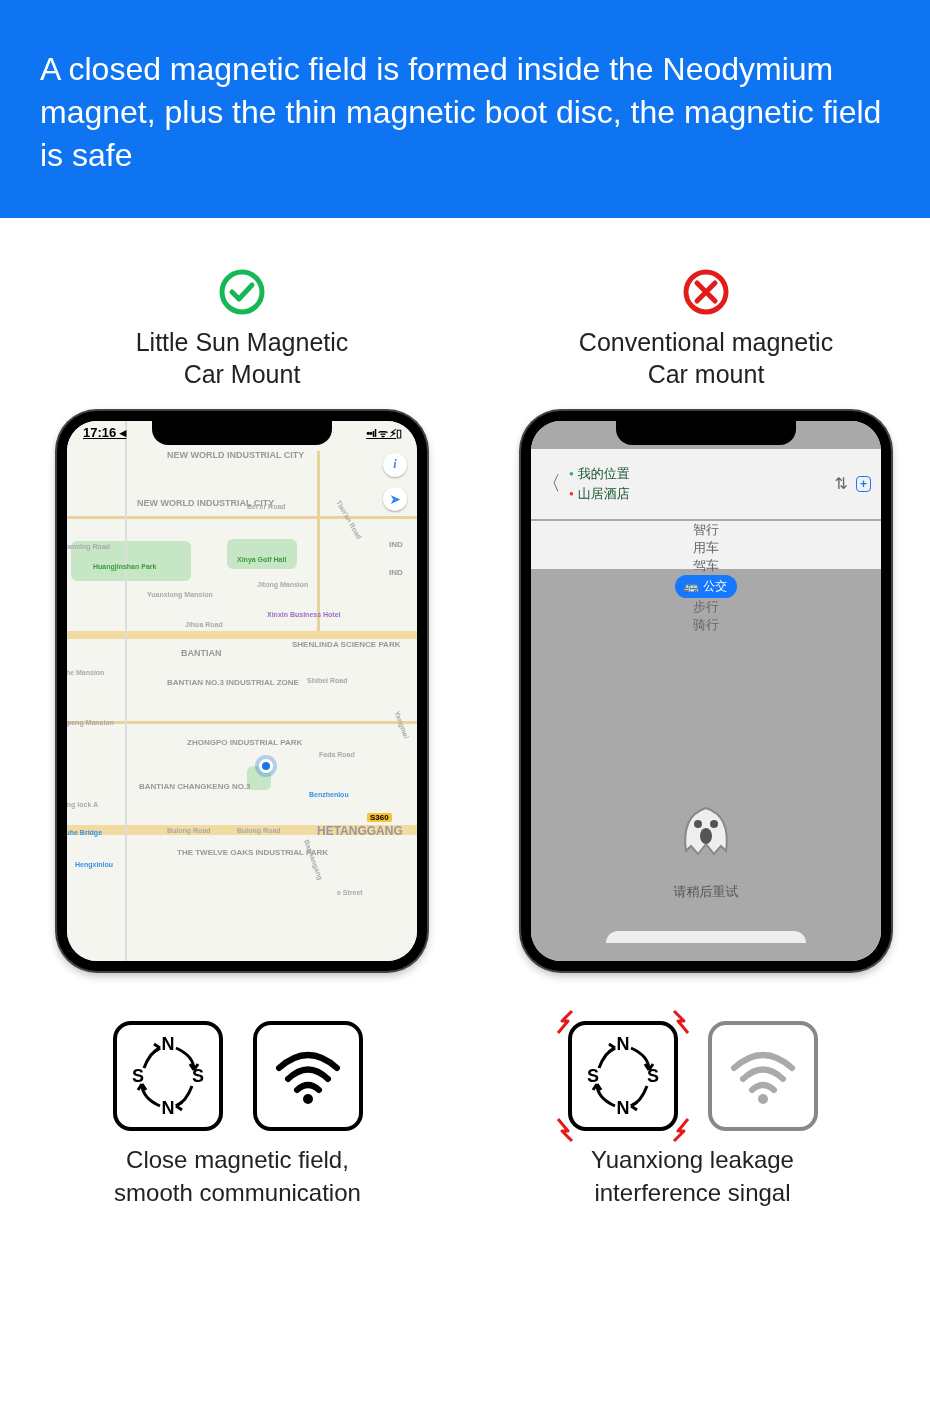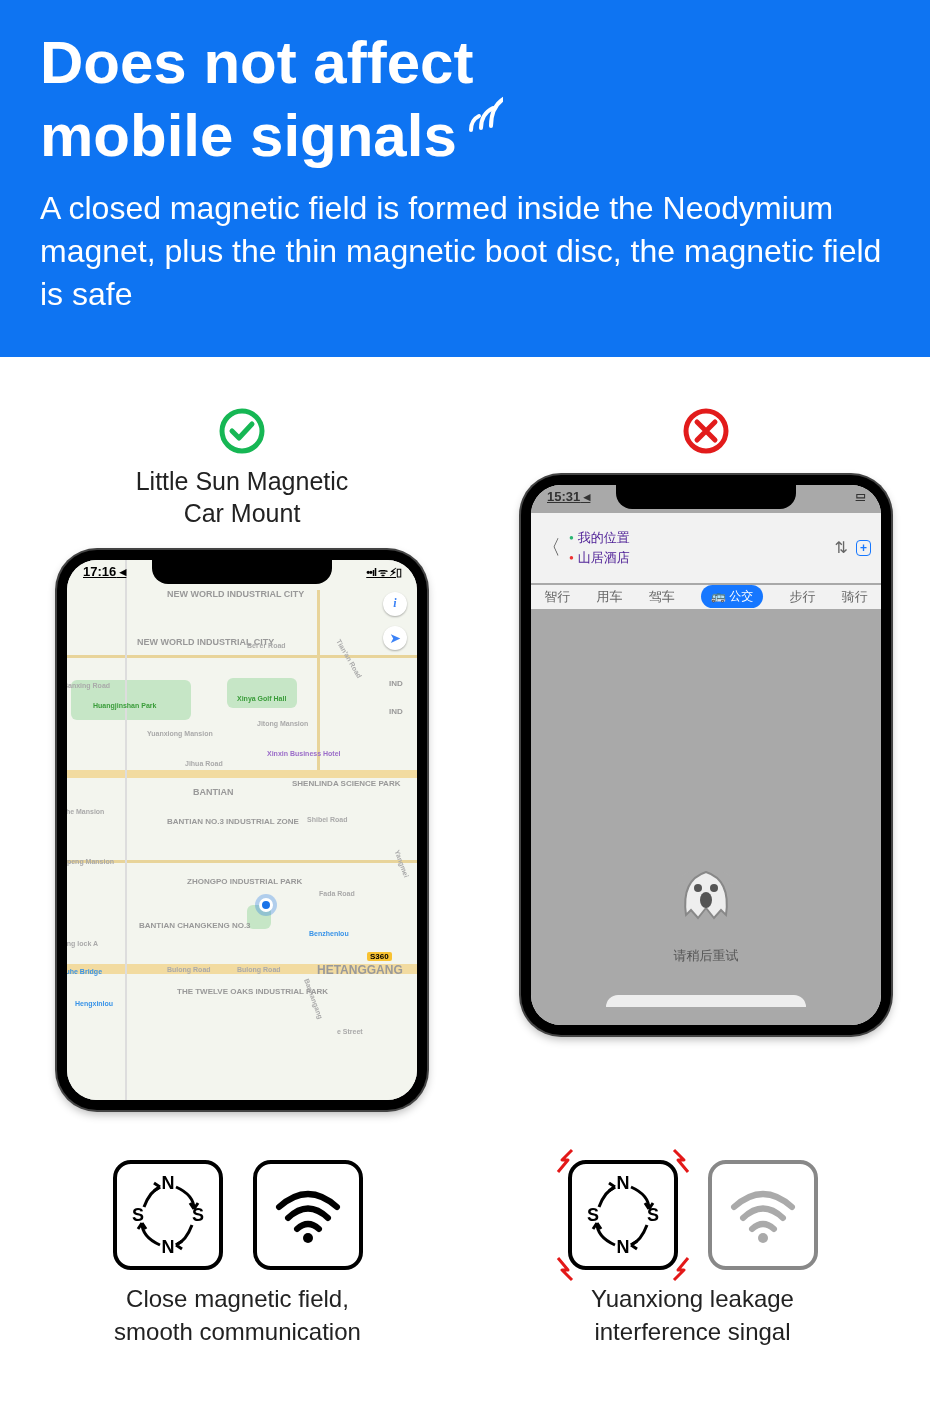--- a/index.html
+++ b/index.html
@@ -27,54 +27,43 @@
   .maplabel { position: absolute; font-size: 9px; color: #999; font-weight: bold; text-align: center; line-height: 1.1; text-transform: uppercase; }
   .maplabel.sm { font-size: 7px; text-transform: none; color: #aaa; }
   .info-bubble { position: absolute; top: 32px; right: 10px; width: 24px; height: 24px; border-radius: 50%; background:#fff; box-shadow:0 1px 2px rgba(0,0,0,.3); display:flex;align-items:center;justify-content:center; color:#3b82f6; font-size:12px; font-style:italic; font-weight:bold; font-family: Georgia,serif;}
   .compass { position: absolute; top: 66px; right: 10px; width: 24px; height: 24px; border-radius: 50%; background:#fff; box-shadow:0 1px 2px rgba(0,0,0,.3); display:flex;align-items:center;justify-content:center; color:#3b82f6; font-size:14px;}
   .bluedot { position: absolute; width: 14px; height:14px; background:#1a73e8; border:3px solid #fff; border-radius:50%; box-shadow: 0 0 0 4px rgba(26,115,232,.3); }
   .ybadge{position:absolute;background:#f8c232;color:#000;font-size:8px;font-weight:bold;padding:0 3px;border-radius:2px;}
   
   .dimscreen { position:absolute; inset:0; background:#a9a9a9; }
   .navhdr { position:absolute; top:28px; left:0; right:0; height:70px; background:rgba(255,255,255,.85); display:flex; align-items:center; padding: 0 10px; gap:8px;}
   .back-ch{ font-size:20px; color:#555;}
-  .loc-lines { font-size:13px; color:#4c1d95; line-height:1.5;}
+  .loc-lines { font-size:13px; color:#14532d; line-height:1.5;}
   .loc-a::before{content:"●"; color:#2bb673; font-size:8px; margin-right:4px; vertical-align:2px;}
   .loc-b::before{content:"●"; color:#e33; font-size:8px; margin-right:4px; vertical-align:2px;}
   .swapic{margin-left:auto; display:flex; gap:8px; align-items:center;}
-  .tabs{position:absolute; top:100px; left:0; right:0; height:24px; background:rgba(255,255,255,.85); display:flex; align-items:center; justify-content:space-around; font-size:13px; color:#666;}
+  .tabs{position:absolute; top:100px; left:0; right:0; height:48px; background:rgba(255,255,255,.85); display:flex; align-items:center; justify-content:space-around; font-size:13px; color:#666;flex-direction:column;}
   .tabs .active{ background:#1677ff; color:#fff; padding:3px 10px; border-radius:12px; font-size:12px;}
   .toast{position:absolute; top:240px; left:50%; transform:translateX(-50%); background:#3a3a3a; color:#ffe; font-size:12px; padding:7px 12px; border-radius:4px; white-space:nowrap;}
   .ghost{position:absolute; bottom:100px; left:50%; transform:translateX(-50%); width:60px; height:65px;}
   .ghost svg{width:100%;height:100%;}
   .failmsg{position:absolute; bottom:60px; left:0; right:0; text-align:center; font-size:13px; color:#555;}
   .failbtn{position:absolute; bottom:18px; left:50%; transform:translateX(-50%); width:200px; height:12px; border-top-left-radius:30px;border-top-right-radius:30px; background:rgba(255,255,255,.8);}
   
   .iconrow { display:flex; padding: 10px 30px 40px 30px; gap:40px;}
   .iconcol{ flex:1; display:flex; flex-direction:column; align-items:center;}
   .iconpair{ display:flex; gap:30px; align-items:center; position:relative;}
   .sqicon{ width:110px; height:110px; border:4px solid #000; border-radius:18px; display:flex; align-items:center; justify-content:center; position:relative;}
   .sqicon.grey{ border-color:#888;}
   .caption{ font-size:24px; text-align:center; margin-top:12px; line-height:1.4; color:#222;}
 </style>
 </head>
 <body>
 
 <div class="banner">
-  <div>
-    <span class="banner-title">Does not affect</span><br>
-    <span class="banner-title">mobile signals</span>
-    <span class="signal-icon">
-      <svg width="36" height="40" viewBox="0 0 36 40">
-        <path d="M4 34 Q 4 24 12 20" stroke="#fff" stroke-width="4" fill="none" stroke-linecap="round"></path>
-        <path d="M14 32 Q 14 18 26 12" stroke="#fff" stroke-width="4" fill="none" stroke-linecap="round"></path>
-        <path d="M24 30 Q 24 10 38 2" stroke="#fff" stroke-width="4" fill="none" stroke-linecap="round"></path>
-      </svg>
-    </span>
-  </div>
   <div class="banner-sub">A closed magnetic field is formed inside the Neodymium magnet, plus the thin magnetic boot disc, the magnetic field is safe</div>
 </div>
 
 <div class="compare">
 
   <div class="col">
     <svg class="status-icon" viewBox="0 0 48 48">
       <circle cx="24" cy="24" r="20" fill="none" stroke="#16b754" stroke-width="5"></circle>
       <path d="M14 24 l7 7 l13 -14" fill="none" stroke="#16b754" stroke-width="5" stroke-linecap="round" stroke-linejoin="round"></path>
     </svg>
@@ -105,21 +94,21 @@
           <div class="maplabel" style="top:78px;left:70px">NEW WORLD INDUSTRIAL CITY</div>
           <div class="maplabel sm" style="top:82px;left:180px">Bei'er Road</div>
           <div class="maplabel sm" style="top:95px;left:260px;transform:rotate(60deg)">Tian'an Road</div>
           <div class="maplabel sm" style="top:122px;left:-4px">Banxing Road</div>
           <div class="maplabel sm" style="top:142px;left:26px;color:#3a9d3a">Huangjinshan Park</div>
           <div class="maplabel sm" style="top:135px;left:170px;color:#3a9d3a">Xinya Golf Hall</div>
           <div class="maplabel sm" style="top:170px;left:80px">Yuanxiong Mansion</div>
           <div class="maplabel sm" style="top:160px;left:190px">Jitong Mansion</div>
           <div class="maplabel sm" style="top:190px;left:200px;color:#9b6dc9">Xinxin Business Hotel</div>
           <div class="maplabel sm" style="top:200px;left:118px">Jihua Road</div>
-          <div class="maplabel" style="top:228px;left:126px">BANTIAN</div>
+          <div class="maplabel" style="top:228px;left:114px">BANTIAN</div>
           <div class="maplabel" style="top:220px;left:225px;font-size:8px">SHENLINDA SCIENCE PARK</div>
           <div class="maplabel" style="top:258px;left:100px;font-size:8px">BANTIAN NO.3 INDUSTRIAL ZONE</div>
           <div class="maplabel sm" style="top:256px;left:240px">Shibei Road</div>
           <div class="maplabel sm" style="top:298px;left:-2px">ipeng Mansion</div>
           <div class="maplabel" style="top:318px;left:120px;font-size:8px">ZHONGPO INDUSTRIAL PARK</div>
           <div class="maplabel sm" style="top:330px;left:252px">Fada Road</div>
           <div class="maplabel" style="top:362px;left:72px;font-size:8px">BANTIAN CHANGKENG NO.3</div>
           <div class="maplabel sm" style="top:370px;left:242px;color:#3893e8">Benzhenlou</div>
           <div class="ybadge" style="top:392px;left:300px">S360</div>
           <div class="maplabel sm" style="top:406px;left:100px">Bulong Road</div>
@@ -141,28 +130,27 @@
         </div>
       </div>
     </div>
   </div>
 
   <div class="col">
     <svg class="status-icon" viewBox="0 0 48 48">
       <circle cx="24" cy="24" r="20" fill="none" stroke="#e21b1b" stroke-width="5"></circle>
       <path d="M15 15 L33 33 M33 15 L15 33" stroke="#e21b1b" stroke-width="5" stroke-linecap="round"></path>
     </svg>
+    <div class="col-title">
+      <span>Conventional magnetic</span><br><span>Car mount</span>
+    </div>
     <div class="phone">
       <div class="screen">
         <div class="notch"></div>
         <div class="dimscreen">
-          <div class="statusbar" style="color:#333">
-            <span class="time"><span>15:31</span> ◂</span>
-            <span class="icons">▭</span>
-          </div>
           <div class="navhdr">
             <span class="back-ch">〈</span>
             <div class="loc-lines">
               <div class="loc-a">我的位置</div>
               <div class="loc-b">山居酒店</div>
             </div>
             <div class="swapic">
               <span style="color:#666;font-size:16px">⇅</span>
               <span style="border:1.5px solid #1677ff;color:#1677ff;border-radius:4px;font-size:12px;padding:0 3px;font-weight:bold">+</span>
             </div>

